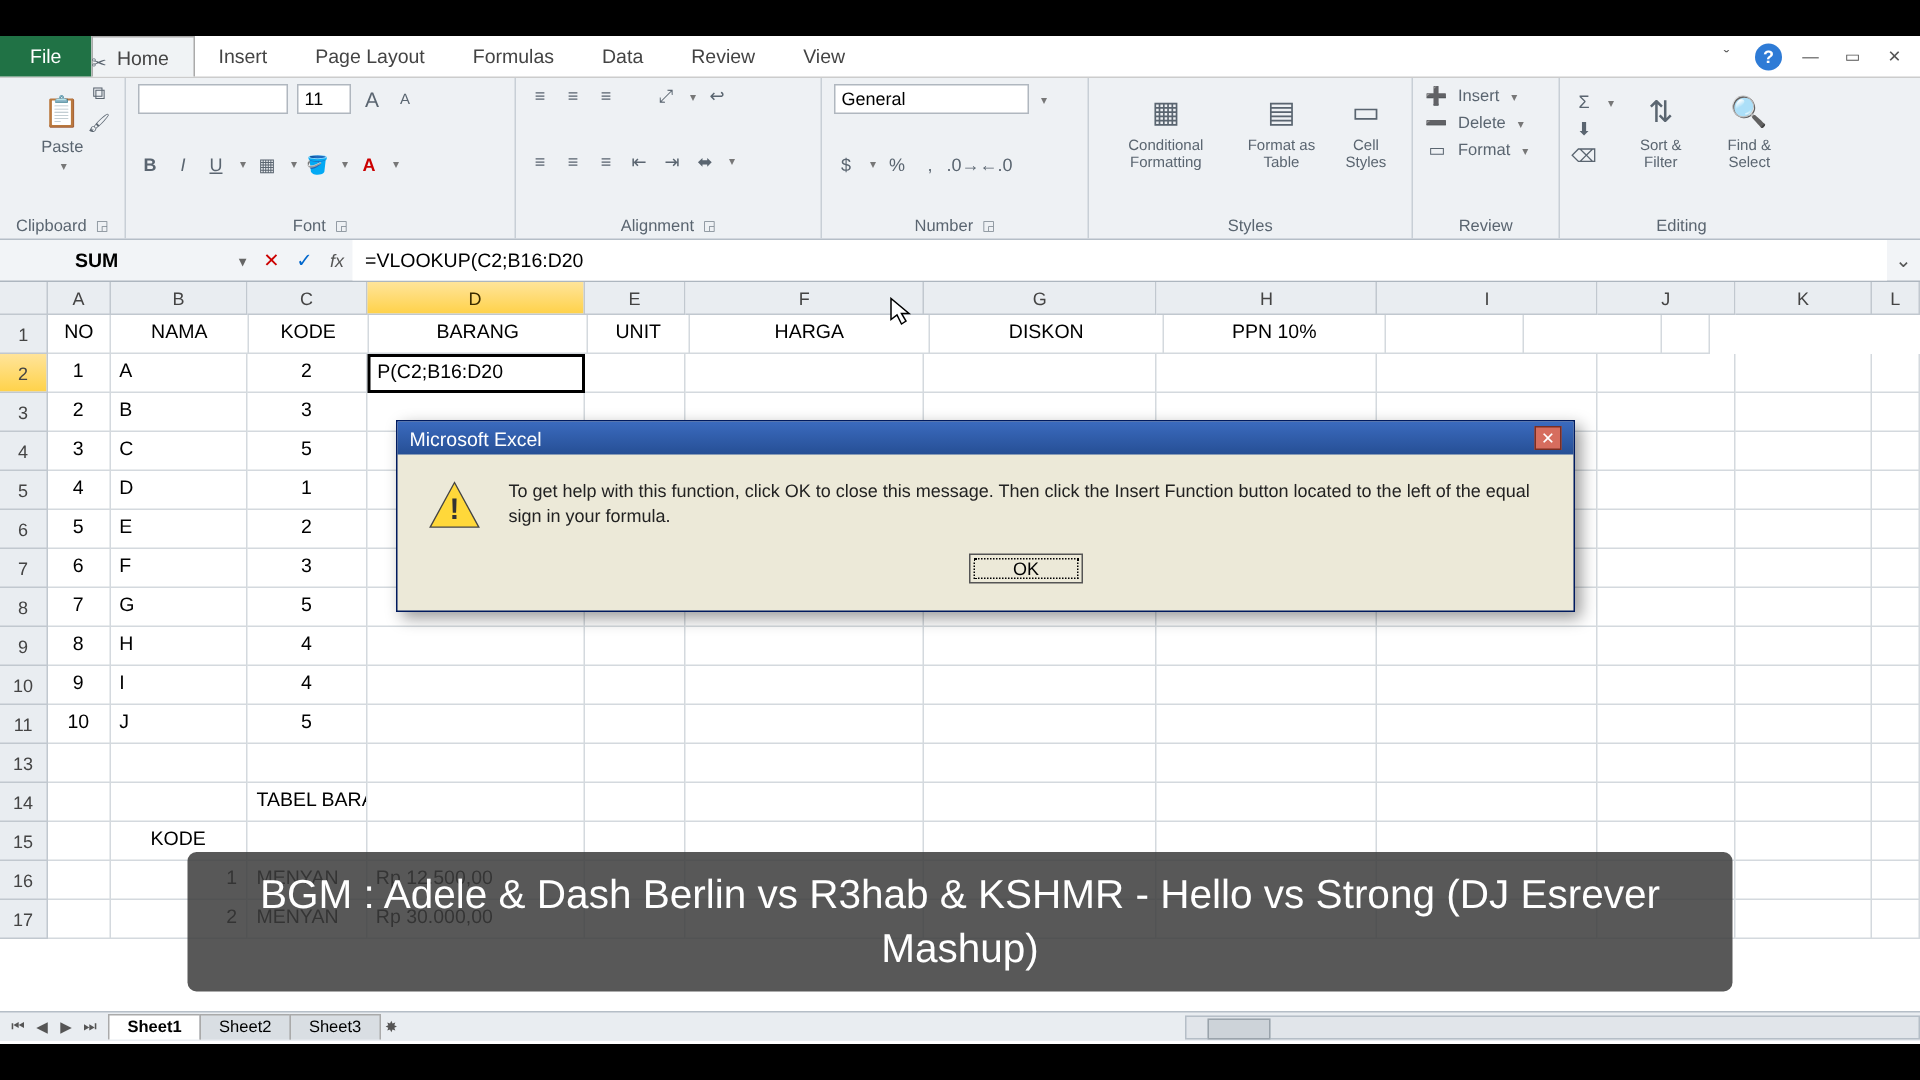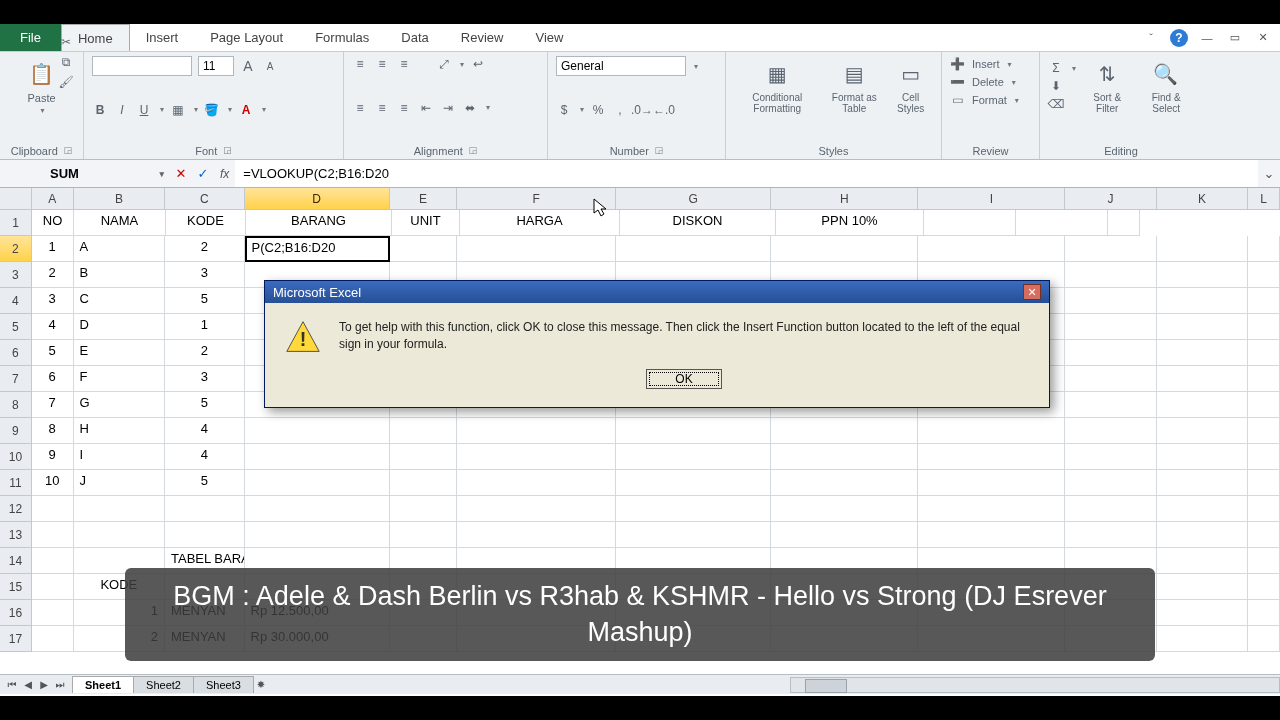--- a/index.html
+++ b/index.html
@@ -459,35 +459,20 @@
           <div class="cell" style="width: 68px;"></div>
           <div class="cell" style="width: 160px;"></div>
           <div class="cell" style="width: 156px;"></div>
           <div class="cell" style="width: 148px;"></div>
           <div class="cell" style="width: 148px;"></div>
           <div class="cell" style="width: 92px;"></div>
           <div class="cell" style="width: 92px;"></div>
           <div class="cell" style="width: 32px;"></div>
         </div>
         <div class="row-grid">
-          <div class="rowhdr">12</div>
-          <div class="cell center" style="width: 42px;"></div>
-          <div class="cell" style="width: 92px;"></div>
-          <div class="cell center" style="width: 80px;"></div>
-          <div class="cell" style="width: 146px;"></div>
-          <div class="cell" style="width: 68px;"></div>
-          <div class="cell" style="width: 160px;"></div>
-          <div class="cell" style="width: 156px;"></div>
-          <div class="cell" style="width: 148px;"></div>
-          <div class="cell" style="width: 148px;"></div>
-          <div class="cell" style="width: 92px;"></div>
-          <div class="cell" style="width: 92px;"></div>
-          <div class="cell" style="width: 32px;"></div>
-        </div>
-        <div class="row-grid">
           <div class="rowhdr">13</div>
           <div class="cell center" style="width: 42px;"></div>
           <div class="cell" style="width: 92px;"></div>
           <div class="cell center" style="width: 80px;"></div>
           <div class="cell" style="width: 146px;"></div>
           <div class="cell" style="width: 68px;"></div>
           <div class="cell" style="width: 160px;"></div>
           <div class="cell" style="width: 156px;"></div>
           <div class="cell" style="width: 148px;"></div>
           <div class="cell" style="width: 148px;"></div>

